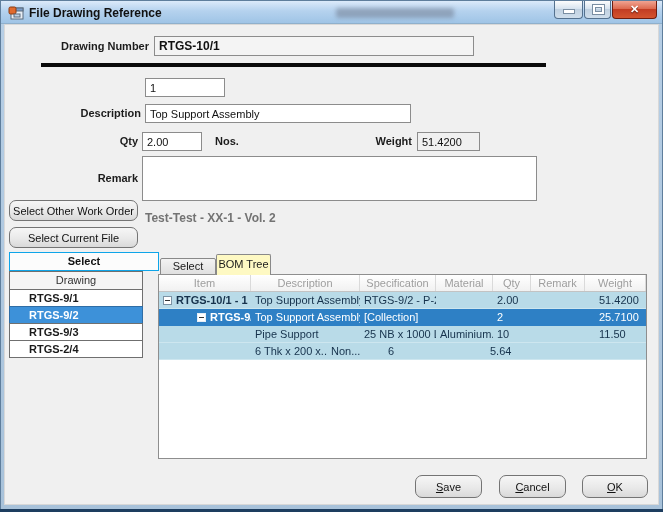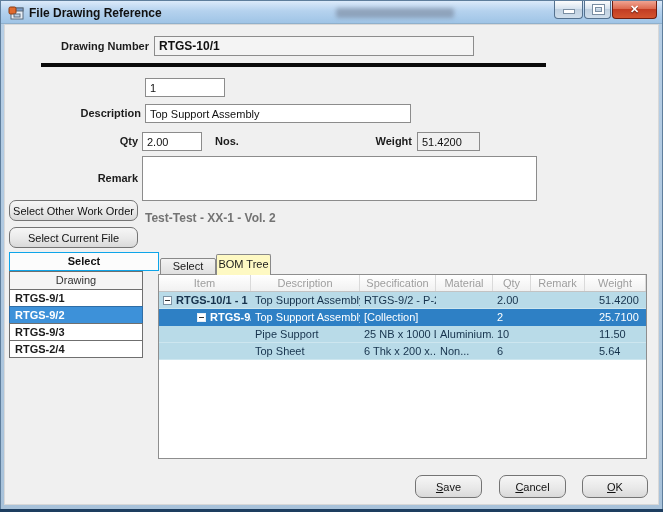--- a/index.html
+++ b/index.html
@@ -90,21 +90,21 @@
     background:#fcfcfc; border:1px solid #0ea5e9;
     font-weight:700; text-align:center; line-height:17px;
   }
   .dgrid{ position:absolute; left:4px; top:246px; width:134px; }
   .dgrid .hdr{
     height:19px; border:1px solid #6f6f6f; background:#f5f5f5;
     text-align:center; line-height:17px; color:#333;
   }
   .dgrid .row{
     height:18px; border:1px solid #6f6f6f; margin-top:-1px; background:#fff;
-    line-height:16px; padding-left:5px; font-weight:700; color:#1a1a1a;
+    line-height:16px; padding-left:19px; font-weight:700; color:#1a1a1a;
   }
   .dgrid .row.sel{ background:#3d91d9; color:#fff; border-color:#2f6da5; }
 
   
   .tab{
     position:absolute; font-size:11px; text-align:center;
     border:1px solid #898989; border-radius:2px 2px 0 0; color:#1a1a1a;
   }
   .tab.inactive{
     left:155px; top:233px; width:56px; height:17px; line-height:15px;
@@ -255,21 +255,20 @@
         <div class="c w1">Pipe Support</div>
         <div class="c w2">25 NB x 1000 Lg</div>
         <div class="c w3">Aluminium...</div>
         <div class="c w4">10</div>
         <div class="c w5"></div>
         <div class="c w6 wt">11.50</div>
       </div>
 
       <div class="bom-row">
         <div class="c w0 item"></div>
-        <div class="c w1">Top Sheet</div>
         <div class="c w2">6 Thk x 200 x...</div>
         <div class="c w3">Non...</div>
         <div class="c w4">6</div>
         <div class="c w5"></div>
         <div class="c w6 wt">5.64</div>
       </div>
     </div>
 
     <div class="btn" style="left:410px;top:450px;width:67px;height:23px;"><u>S</u>ave</div>
     <div class="btn" style="left:494px;top:450px;width:67px;height:23px;"><u>C</u>ancel</div>

